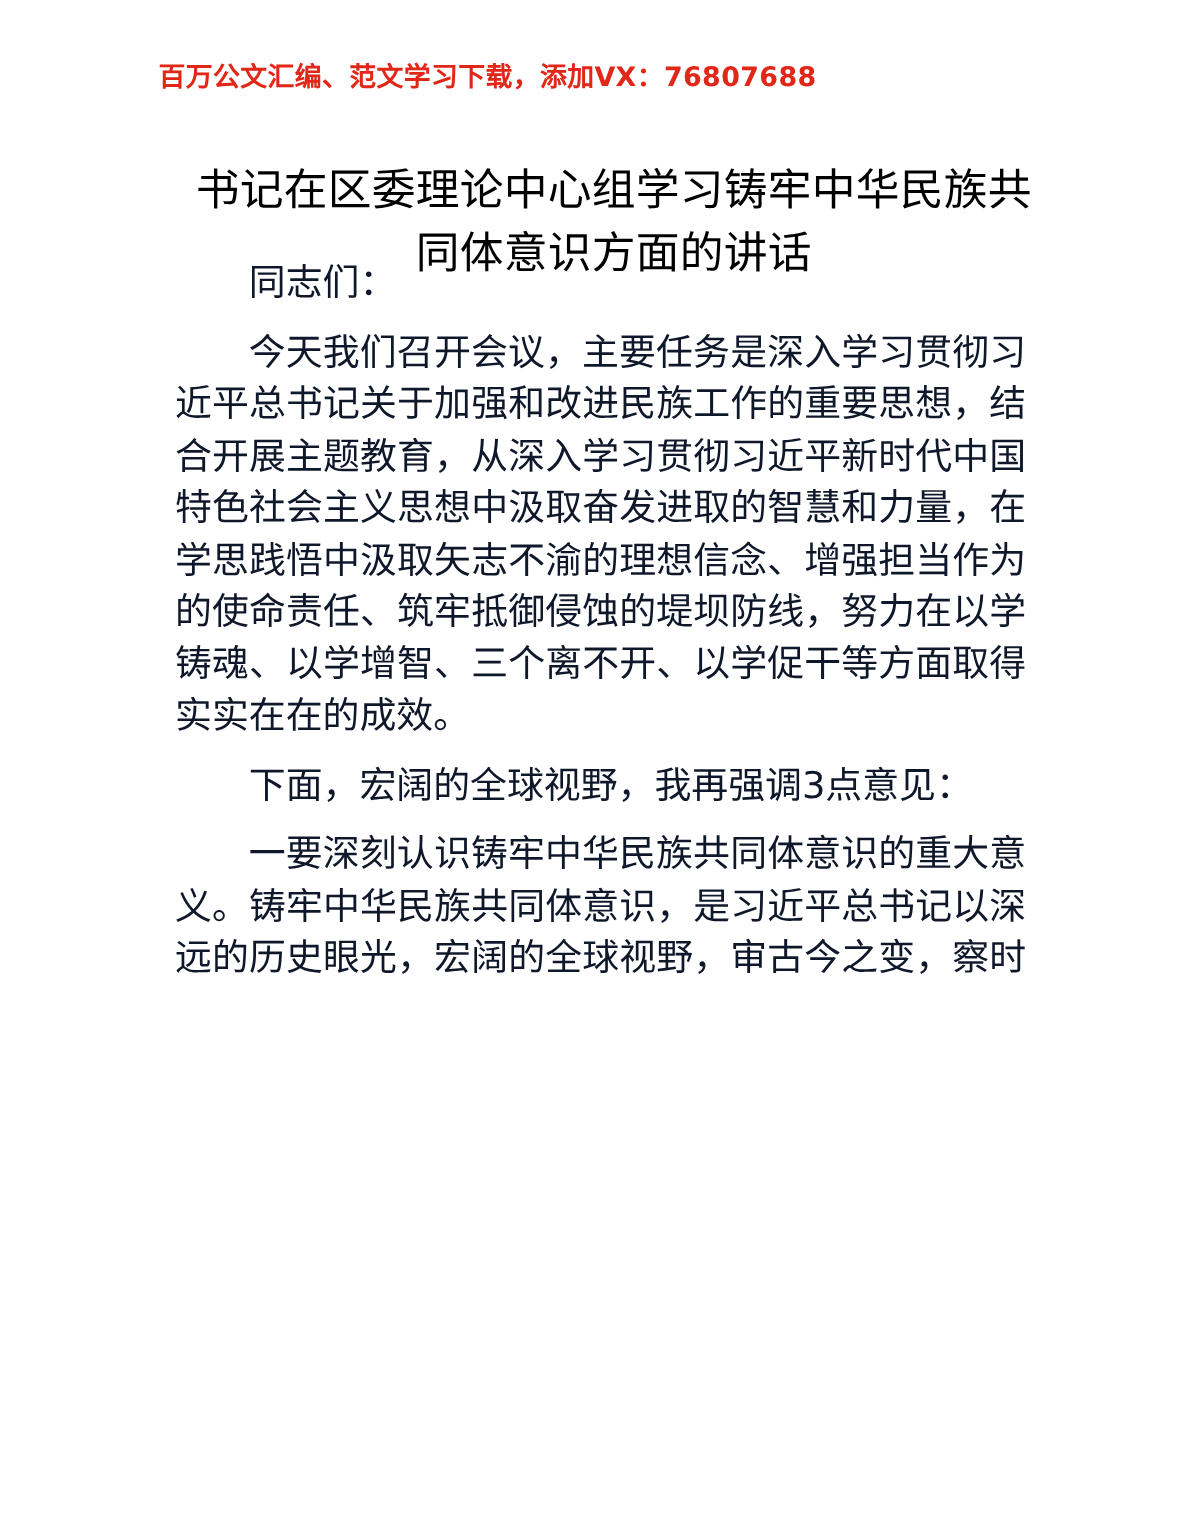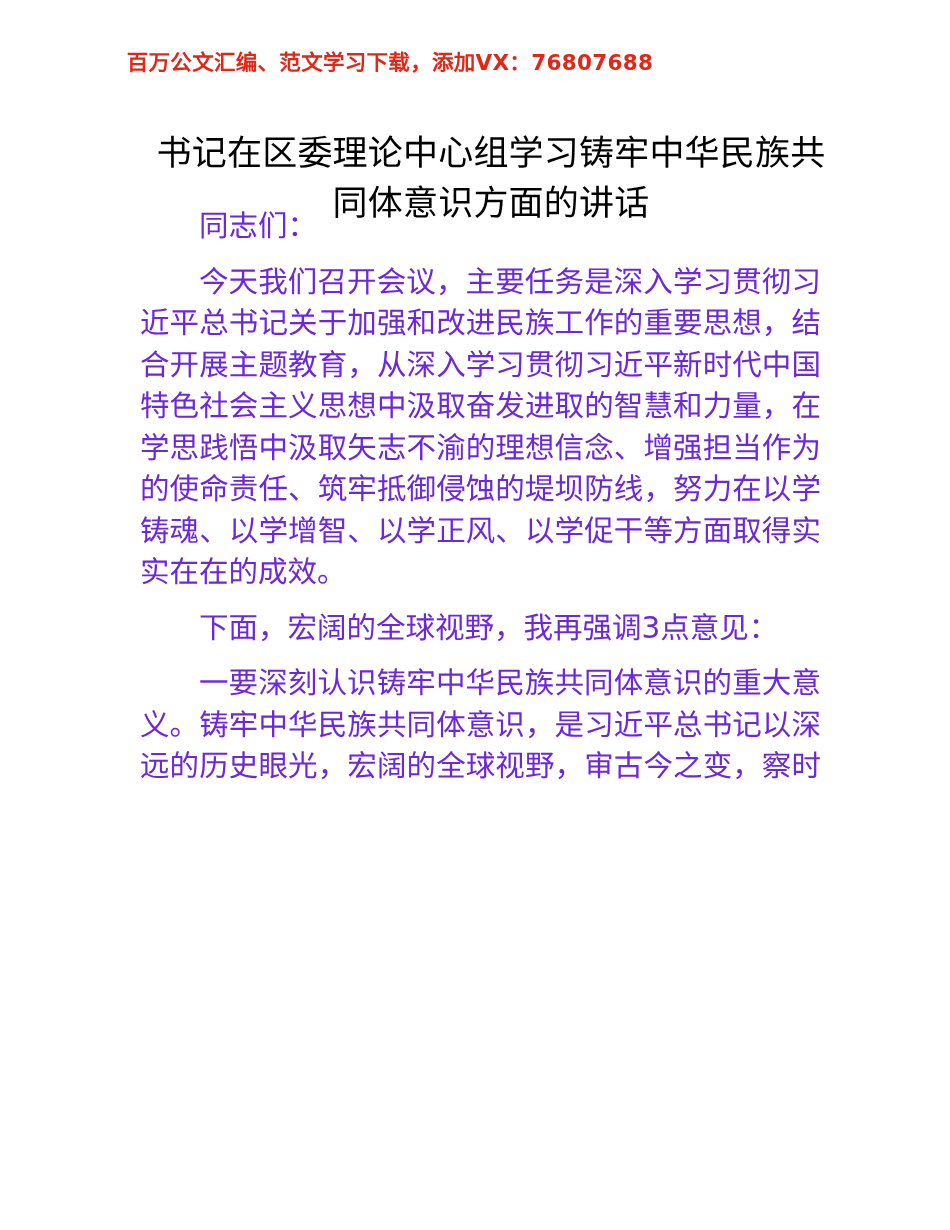--- a/index.html
+++ b/index.html
@@ -62,21 +62,21 @@
   .doc-body {
     position: absolute;
     top: 206px;
     left: 140px;
     width: 681px;
   }
 
   .para {
     margin: 0;
     font-size: 29.5px;
-    color: #6d28d9;
+    color: #0f172a;
     line-height: 41.5px;
     text-align: justify;
     text-justify: inter-ideograph;
     text-indent: 2em;
     letter-spacing: 0;
     word-break: break-all;
   }
 
   .para + .para {
     margin-top: 14px;
@@ -94,18 +94,18 @@
 <div class="page">
 
   <div class="promo-header">
     <span class="promo-text">百万公文汇编、范文学习下载，添加VX：76807688</span>
   </div>
 
   <h1 class="doc-title">书记在区委理论中心组学习铸牢中华民族共同体意识方面的讲话</h1>
 
   <div class="doc-body">
     <p class="para">同志们：</p>
-    <p class="para">今天我们召开会议，主要任务是深入学习贯彻习近平总书记关于加强和改进民族工作的重要思想，结合开展主题教育，从深入学习贯彻习近平新时代中国特色社会主义思想中汲取奋发进取的智慧和力量，在学思践悟中汲取矢志不渝的理想信念、增强担当作为的使命责任、筑牢抵御侵蚀的堤坝防线，努力在以学铸魂、以学增智、以学正风、以学促干等方面取得实实在在的成效。</p>
+    <p class="para">今天我们召开会议，主要任务是深入学习贯彻习近平总书记关于加强和改进民族工作的重要思想，结合开展主题教育，从深入学习贯彻习近平新时代中国特色社会主义思想中汲取奋发进取的智慧和力量，在学思践悟中汲取矢志不渝的理想信念、增强担当作为的使命责任、筑牢抵御侵蚀的堤坝防线，努力在以学铸魂、以学增智、三个离不开、以学促干等方面取得实实在在的成效。</p>
     <p class="para">下面，宏阔的全球视野，我再强调3点意见：</p>
     <p class="para clipped">一要深刻认识铸牢中华民族共同体意识的重大意义。铸牢中华民族共同体意识，是习近平总书记以深远的历史眼光，宏阔的全球视野，审古今之变，察时代之势，创造性提出的重大</p>
   </div>
 
 </div>
 
 </body></html>

